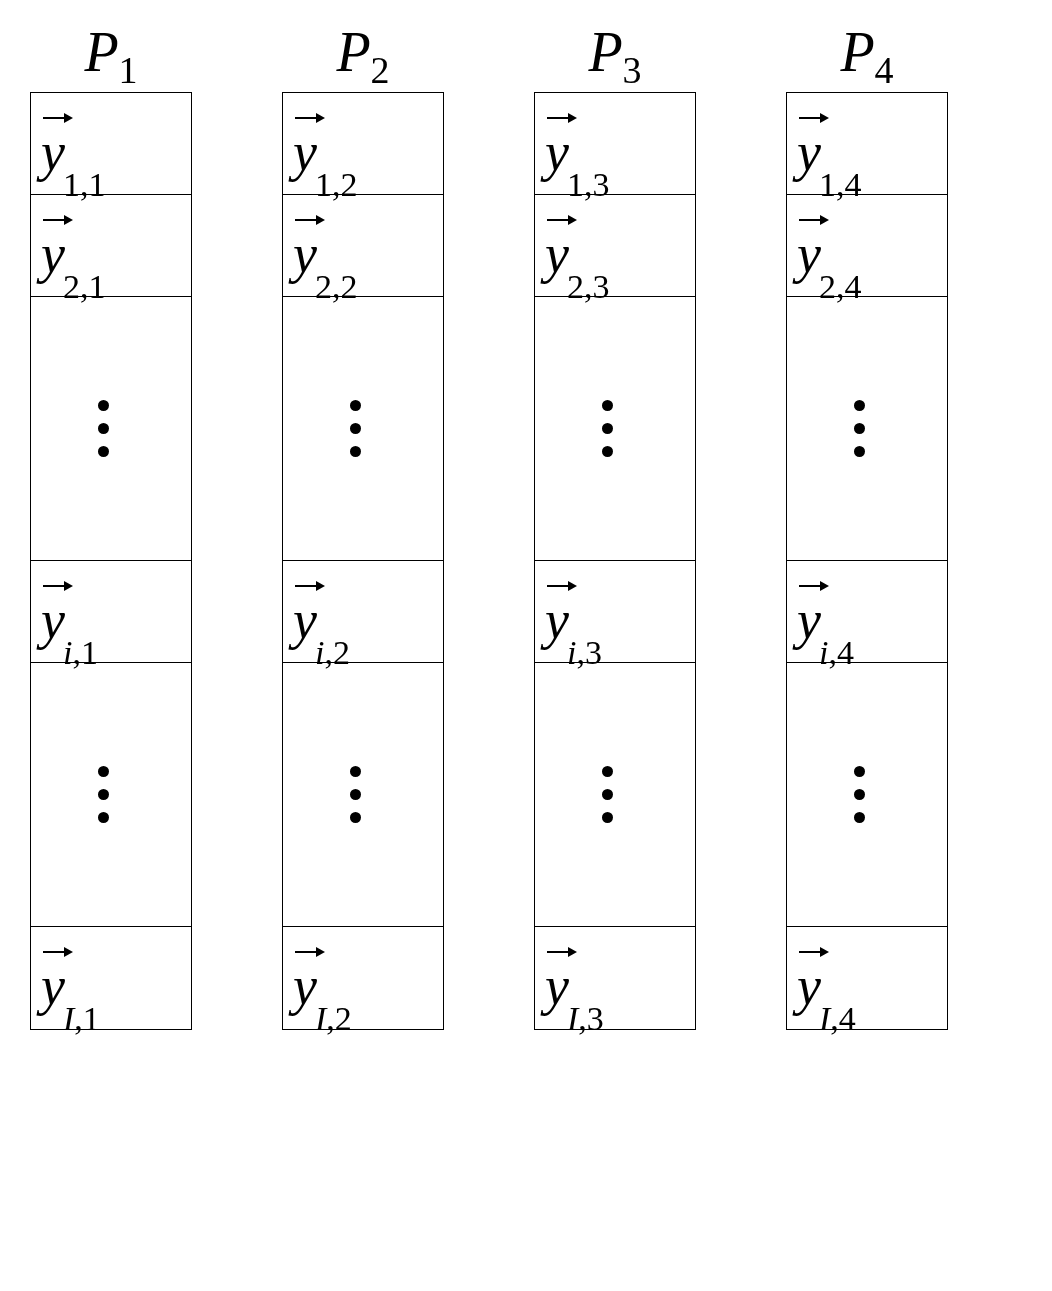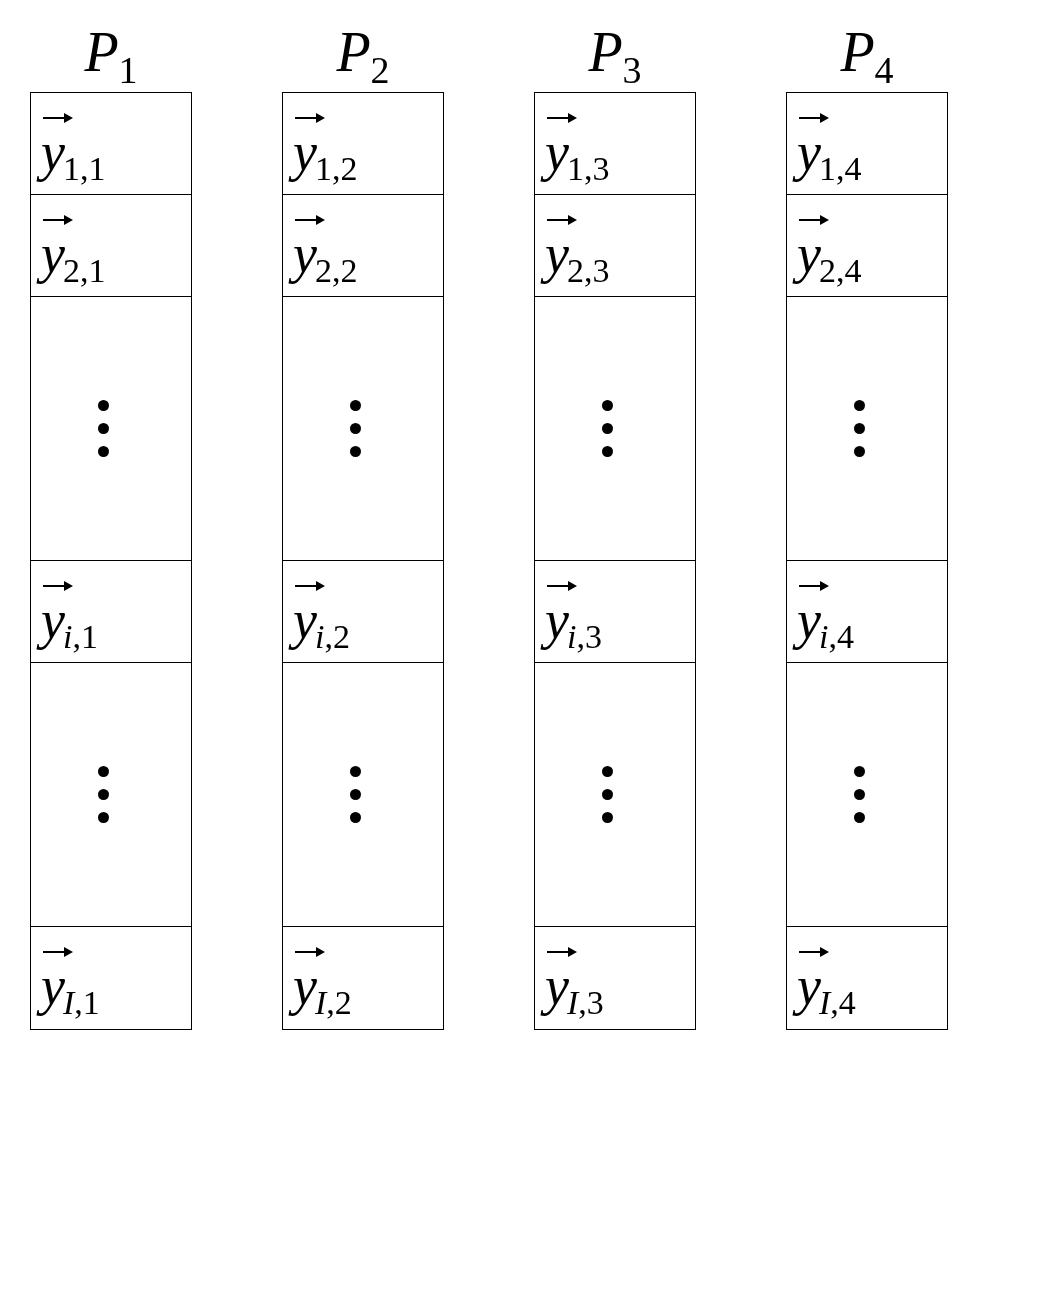--- a/index.html
+++ b/index.html
@@ -79,21 +79,21 @@
       width: 0;
       height: 0;
       border-left: 9px solid black;
       border-top: 5px solid transparent;
       border-bottom: 5px solid transparent;
     }
     .subscript {
       font-size: 34px;
       font-style: italic;
       position: relative;
-      top: 10px;
+      top: 26px;
       left: -2px;
       font-family: 'Times New Roman', serif;
     }
     .vdots {
       display: flex;
       flex-direction: column;
       gap: 12px;
       align-items: center;
       margin-left: -15px;
     }

